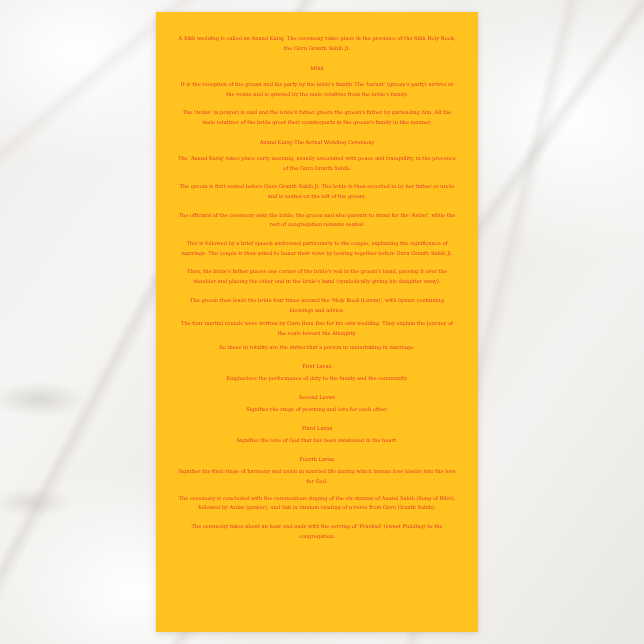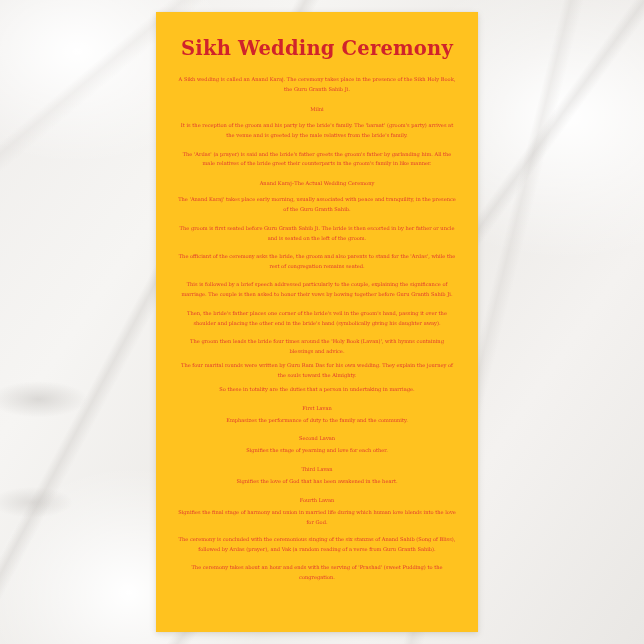--- a/index.html
+++ b/index.html
@@ -87,21 +87,20 @@
     margin: 0 0 7px 0;
   }
 </style>
 </head>
 <body>
 
 <div class="stage">
 
   <div class="card">
 
-    <div class="card-title">Sikh Wedding Ceremony</div>
 
     <div class="body-text">
 
       <p class="para">A Sikh wedding is called an  Anand Karaj. The ceremony takes place in the presence of the Sikh Holy Book, the Guru Granth Sahib Ji.</p>
 
       <p class="para sec-title">Milni</p>
       <p class="para">It is the reception of the groom and his party by the bride's family. The 'baraat' (groom's party) arrives at the venue and is greeted by the male relatives from the bride's family.</p>
       <p class="para">The 'Ardas' (a prayer) is said and the bride's father greets the groom's father by garlanding him. All the male relatives of the bride greet their counterparts in the groom's family in like manner.</p>
 
       <p class="para sec-title">Anand Karaj–The  Actual Wedding Ceremony</p>

